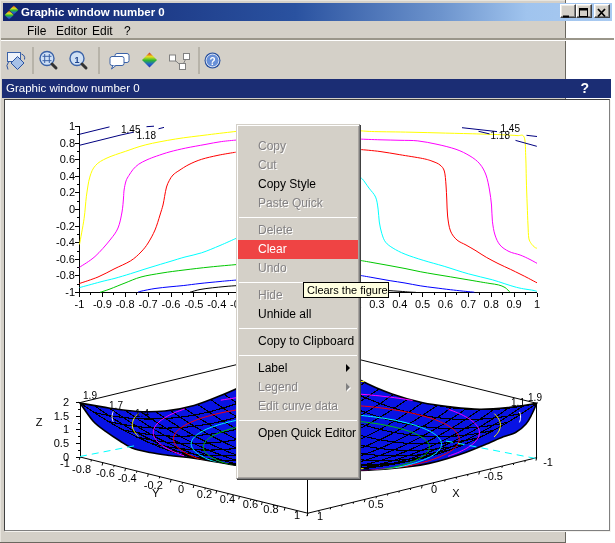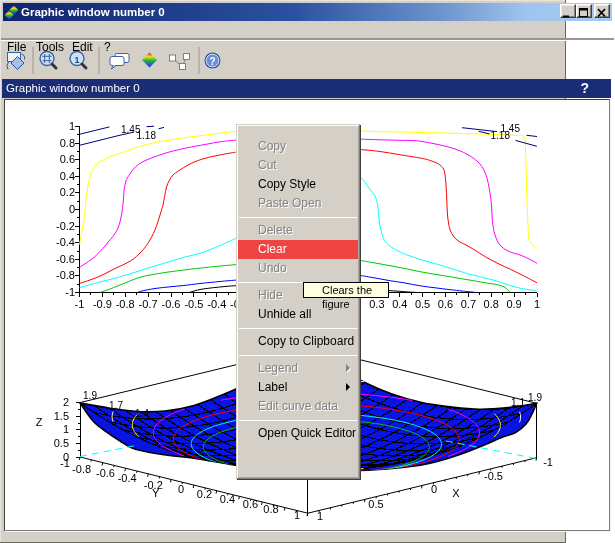--- a/index.html
+++ b/index.html
@@ -5,42 +5,42 @@
 #win { position:relative; width:566px; height:543px; background:#d4d0c8;
   box-shadow:inset -1px -1px 0 #6a675f, inset 1px 1px 0 #e8e5de; }
 #titlebar { position:absolute; left:3px; top:3px; width:609px; height:18px;
   background:linear-gradient(to right,#11236e,#2a52a0 48%,#6d94cd 72%,#a0c4ee 86%,#a9caf1);
   display:flex; align-items:center; }
 #titlebar .ttl { color:#fff; font-weight:bold; font-size:11.5px; }
 .wbtn { position:absolute; top:4px; width:16px; height:14px; background:#d4d0c8;
   border:1px solid; border-color:#fff #404040 #404040 #fff;
   box-shadow:inset -1px -1px 0 #808080, inset 1px 1px 0 #ece9e2; text-align:center; }
 #menubar { position:absolute; left:1px; top:22px; width:613px; height:18px; font-size:12px; color:#000; }
-#menubar span { position:absolute; top:18px; }
+#menubar span { position:absolute; top:2px;margin-left:20px; }
 #toolbar { position:absolute; left:1px; top:40px; width:613px; height:39px;
   border-top:1px solid #fff; box-shadow:0 -2px 0 #9a968a; }
 #infobar { position:absolute; left:2px; top:79px; width:609px; height:19px; background:#1b2d74;
   color:#fff; font-size:11.5px; line-height:19px; padding-left:4px; }
 #infobar .qm { position:absolute; right:22px; top:0; font-weight:bold; font-size:14px; }
 #canvas { position:absolute; left:4px; top:99px; width:606px; height:432px; background:#fff;
   border:1px solid; border-color:#404040 #808080 #808080 #404040; box-shadow:1px 1px 0 #f4f2ee; }
 #plotsvg { position:absolute; left:0; top:0; }
 .tl { font:11px "Liberation Sans"; fill:#000; }
 .cl { font:10px "Liberation Sans"; fill:#000; }
 #ctxmenu { position:absolute; left:236px; top:124px; width:124px; height:355px; background:#d4d0c8;
   border:1px solid #808080; border-top-color:#d4d0c8; border-left-color:#d4d0c8;
   box-shadow:inset 1px 1px 0 #fff, inset -1px -1px 0 #a8a4a0, 1px 1px 0 #404040;
   padding:12px 1px; font-size:12px; }
 .mi { height:19px; line-height:19px; padding-left:20px; position:relative; color:#000000; }
 .mi.dis { color:#848284; text-shadow:1px 1px 0 #fff; }
 .mi.sel { background:#ef4444; color:#fff; }
 .msep { height:1px; background:#808080; border-bottom:1px solid #fff; margin:3.5px 1px; }
 .marr { position:absolute; right:6px; top:4.5px; }
 #tooltip { position:absolute; left:303px; top:282px; width:86px; height:16px; background:#ffffe1;
-  border:1px solid #000; font-size:11px; line-height:14px; padding-left:18px; color:#000; }
+  border:1px solid #000; font-size:11px; line-height:14px; padding-left:3px; color:#000; }
 </style></head>
 <body>
 <div id="win">
 <div id="titlebar">
       <svg width="15" height="15" style="margin:0 2px 0 1px">
 <defs>
           <linearGradient id="rnb2" x1="0" y1="0" x2="0" y2="1">
 <stop offset="0" stop-color="#d02020"></stop>
             <stop offset="0.3" stop-color="#e8e020"></stop>
 <stop offset="0.55" stop-color="#30b830"></stop>
@@ -58,21 +58,21 @@
       </svg></div>
     <div class="wbtn" style="left:576px"><svg width="14" height="12">
         <rect x="2.5" y="1.5" width="8" height="8" fill="none" stroke="#000"></rect>
         <rect x="2" y="1" width="9" height="2.5" fill="#000"></rect>
       </svg></div>
     <div class="wbtn" style="left:593.5px"><svg width="14" height="12">
         <path d="M3,2 L10,9.5 M10,2 L3,9.5" stroke="#000" stroke-width="1.8"></path>
       </svg></div>
 <div id="menubar">
       <span style="left:6px">File</span>
-      <span style="left:35px">Tools</span>
+      <span style="left:35px">Editor</span>
       <span style="left:71px">Edit</span>
       <span style="left:103px">?</span>
     </div>
 <div id="toolbar"></div>
 <svg width="615" height="80" style="position:absolute;left:0;top:0">
 <defs>
         <linearGradient id="rnb" x1="0" y1="0" x2="0" y2="1">
 <stop offset="0" stop-color="#d02020"></stop>
           <stop offset="0.28" stop-color="#e8e020"></stop>
 <stop offset="0.52" stop-color="#30b830"></stop>
@@ -391,35 +391,35 @@
       <text x="90" y="399" text-anchor="middle" class="cl">1.9</text>
       <text x="116" y="408.5" text-anchor="middle" class="cl">1.7</text>
       <text x="142" y="417" text-anchor="middle" class="cl">1.4</text>
       <text x="535" y="401" text-anchor="middle" class="cl">1.9</text>
       <text x="518" y="405.5" text-anchor="middle" class="cl">1.1</text>
 </svg>
 <div id="ctxmenu">
       <div class="mi dis">Copy</div>
       <div class="mi dis">Cut</div>
       <div class="mi">Copy Style</div>
-      <div class="mi dis">Paste Open</div>
+      <div class="mi dis">Paste Quick</div>
       <div class="msep"></div>
       <div class="mi dis">Delete</div>
       <div class="mi sel">Clear</div>
       <div class="mi dis">Undo</div>
       <div class="msep"></div>
       <div class="mi dis">Hide</div>
       <div class="mi">Unhide all</div>
       <div class="msep"></div>
       <div class="mi">Copy to Clipboard</div>
       <div class="msep"></div>
+      <div class="mi">Label<svg class="marr" width="6" height="10">
+          <polygon points="0,0 0,8 4,4" fill="#000"></polygon>
+        </svg></div>
       <div class="mi dis">Legend<svg class="marr" width="6" height="10">
           <polygon points="1,1 1,9 5,5" fill="#fff"></polygon>
           <polygon points="0,0 0,8 4,4" fill="#808080"></polygon>
-        </svg></div>
-      <div class="mi">Label<svg class="marr" width="6" height="10">
-          <polygon points="0,0 0,8 4,4" fill="#000"></polygon>
         </svg></div>
       <div class="mi dis">Edit curve data</div>
       <div class="msep"></div>
       <div class="mi">Open Quick Editor</div>
     </div>
 <div id="tooltip">Clears the figure</div>
 </div>
 </body></html>

